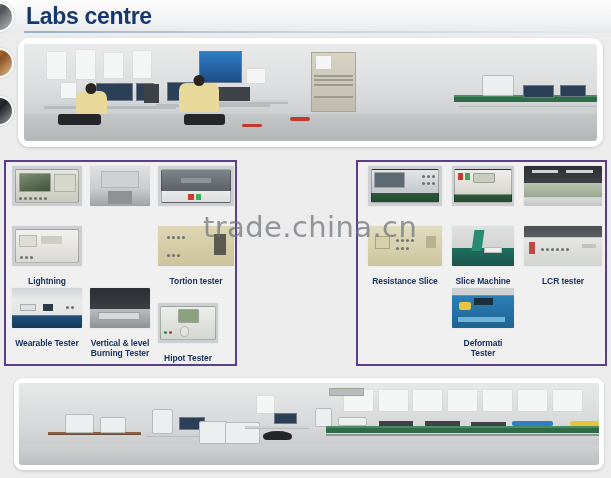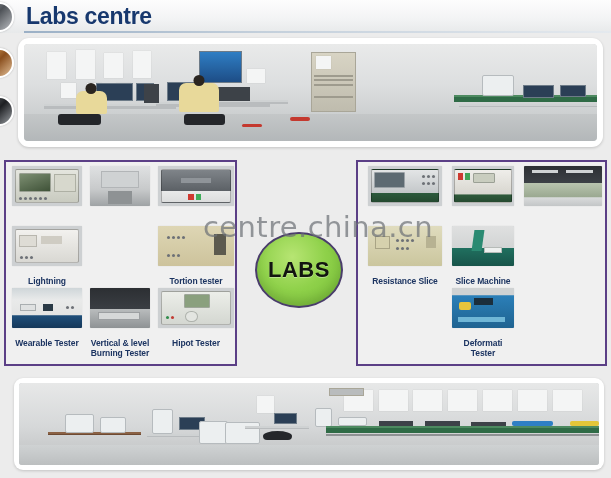--- a/index.html
+++ b/index.html
@@ -311,21 +311,21 @@
           <span class="cap">Wearable Tester</span>
         </div>
         <div class="cell" style="left:80px;top:122px;width:60px">
           <div class="thumb">
             <div class="dev" style="background:linear-gradient(180deg,#2c2f33 0%,#3a3e43 52%,#b9bcbd 53%,#8e9294 100%)">
               <div class="strip" style="left:14%;top:60%;width:70%;height:20%;background:#d6d8d8;border:1px solid #9c9fa1"></div>
             </div>
           </div>
           <span class="cap">Vertical &amp; level Burning Tester</span>
         </div>
-        <div class="cell" style="left:148px;top:122px;width:76px">
+        <div class="cell" style="left:148px;top:137px;width:60px">
           <div class="thumb">
             <div class="dev">
                 <div class="body" style="background:linear-gradient(180deg,#eceee9,#d4d7d1)"></div>
               <div class="screen" style="left:34%;top:16%;width:34%;height:34%;background:#8aa07e;border:1px solid #9ea69a"></div>
               <div class="strip" style="left:36%;bottom:14%;width:16%;height:28%;background:#e3e5e1;border:1px solid #aeb2ac;border-radius:50%"></div>
               <div class="knobs" style="left:10%;bottom:22%">
                   <span style="background:#2f8c4c"></span>
                   <span style="background:#c23b33"></span>
                 </div>
             </div>
@@ -400,40 +400,54 @@
         </div>
         <div class="cell" style="left:90px;top:60px;width:62px">
           <div class="thumb">
             <div class="dev" style="background:linear-gradient(180deg,#dfe0e0 0%,#d2d4d4 54%,#20705f 55%,#18544a 100%)">
               <div class="strip" style="left:34%;top:10%;width:16%;height:52%;background:#2a8a72;transform:skewX(-8deg)"></div>
               <div class="strip" style="left:52%;top:52%;width:28%;height:16%;background:#eef0ef;border:1px solid #b6bbb8"></div>
             </div>
           </div>
           <span class="cap">Slice Machine</span>
         </div>
+        <div class="cell" style="left:162px;top:60px;width:78px">
+          <div class="thumb">
+            <div class="dev" style="background:linear-gradient(180deg,#4c4f52 0%,#5b5e61 28%,#e6e7e3 29%,#d2d4cf 100%)">
+              <div class="knobs" style="left:22%;top:56%">
+                  <span></span>
+                  <span></span>
+                  <span></span>
+                  <span></span>
+                  <span></span>
+                  <span></span>
+                </div>
+              <div class="strip" style="left:6%;top:40%;width:8%;height:30%;background:#c04a3e"></div>
+              <div class="strip" style="right:8%;top:44%;width:18%;height:12%;background:#bfc2bd"></div>
+            </div>
+          </div>
+          <span class="cap">LCR tester</span>
+        </div>
 
         <div class="cell" style="left:90px;top:122px;width:62px">
           <div class="thumb">
             <div class="dev" style="background:linear-gradient(180deg,#cfd2d3 0%,#cfd2d3 18%,#2b7fb8 19%,#1f6391 100%)">
               <div class="strip" style="left:12%;top:34%;width:18%;height:20%;background:#e8c53c;border-radius:2px"></div>
               <div class="strip" style="left:36%;top:26%;width:30%;height:16%;background:#1b2e3c"></div>
               <div class="strip" style="left:10%;bottom:16%;width:76%;height:12%;background:#6fb6d6"></div>
             </div>
           </div>
           <span class="cap">Deformati Tester</span>
         </div>
       </div>
     </div>
   </div>
 
-  <div id="labs-circle">
-    <span id="labs-text">LABS</span>
-  </div>
-
-  <div id="wm-main">centre.china.cn</div>
+
+  <div id="wm-main">trade.china.cn</div>
 
   <div id="bottom-photo-card">
     <div id="bottom-photo" title="laboratory panorama with test benches and instruments">
       <div class="scene">
         <div class="s-wall" style="height:76%;background:linear-gradient(180deg,#e7e8e8,#d6d8d9 70%,#cacccd)"></div>
         <div class="s-floor" style="height:24%;background:linear-gradient(180deg,#cfd2d3,#bcbfc0)"></div>
 
         <div class="s-desk" style="left:5%;top:60%;width:16%;height:4%;background:#6d4a33;border-top:2px solid #8b6245"></div>
         <div class="s-instr" style="left:8%;top:38%;width:5%;height:23%"></div>
         <div class="s-instr" style="left:14%;top:42%;width:4.5%;height:19%"></div>

